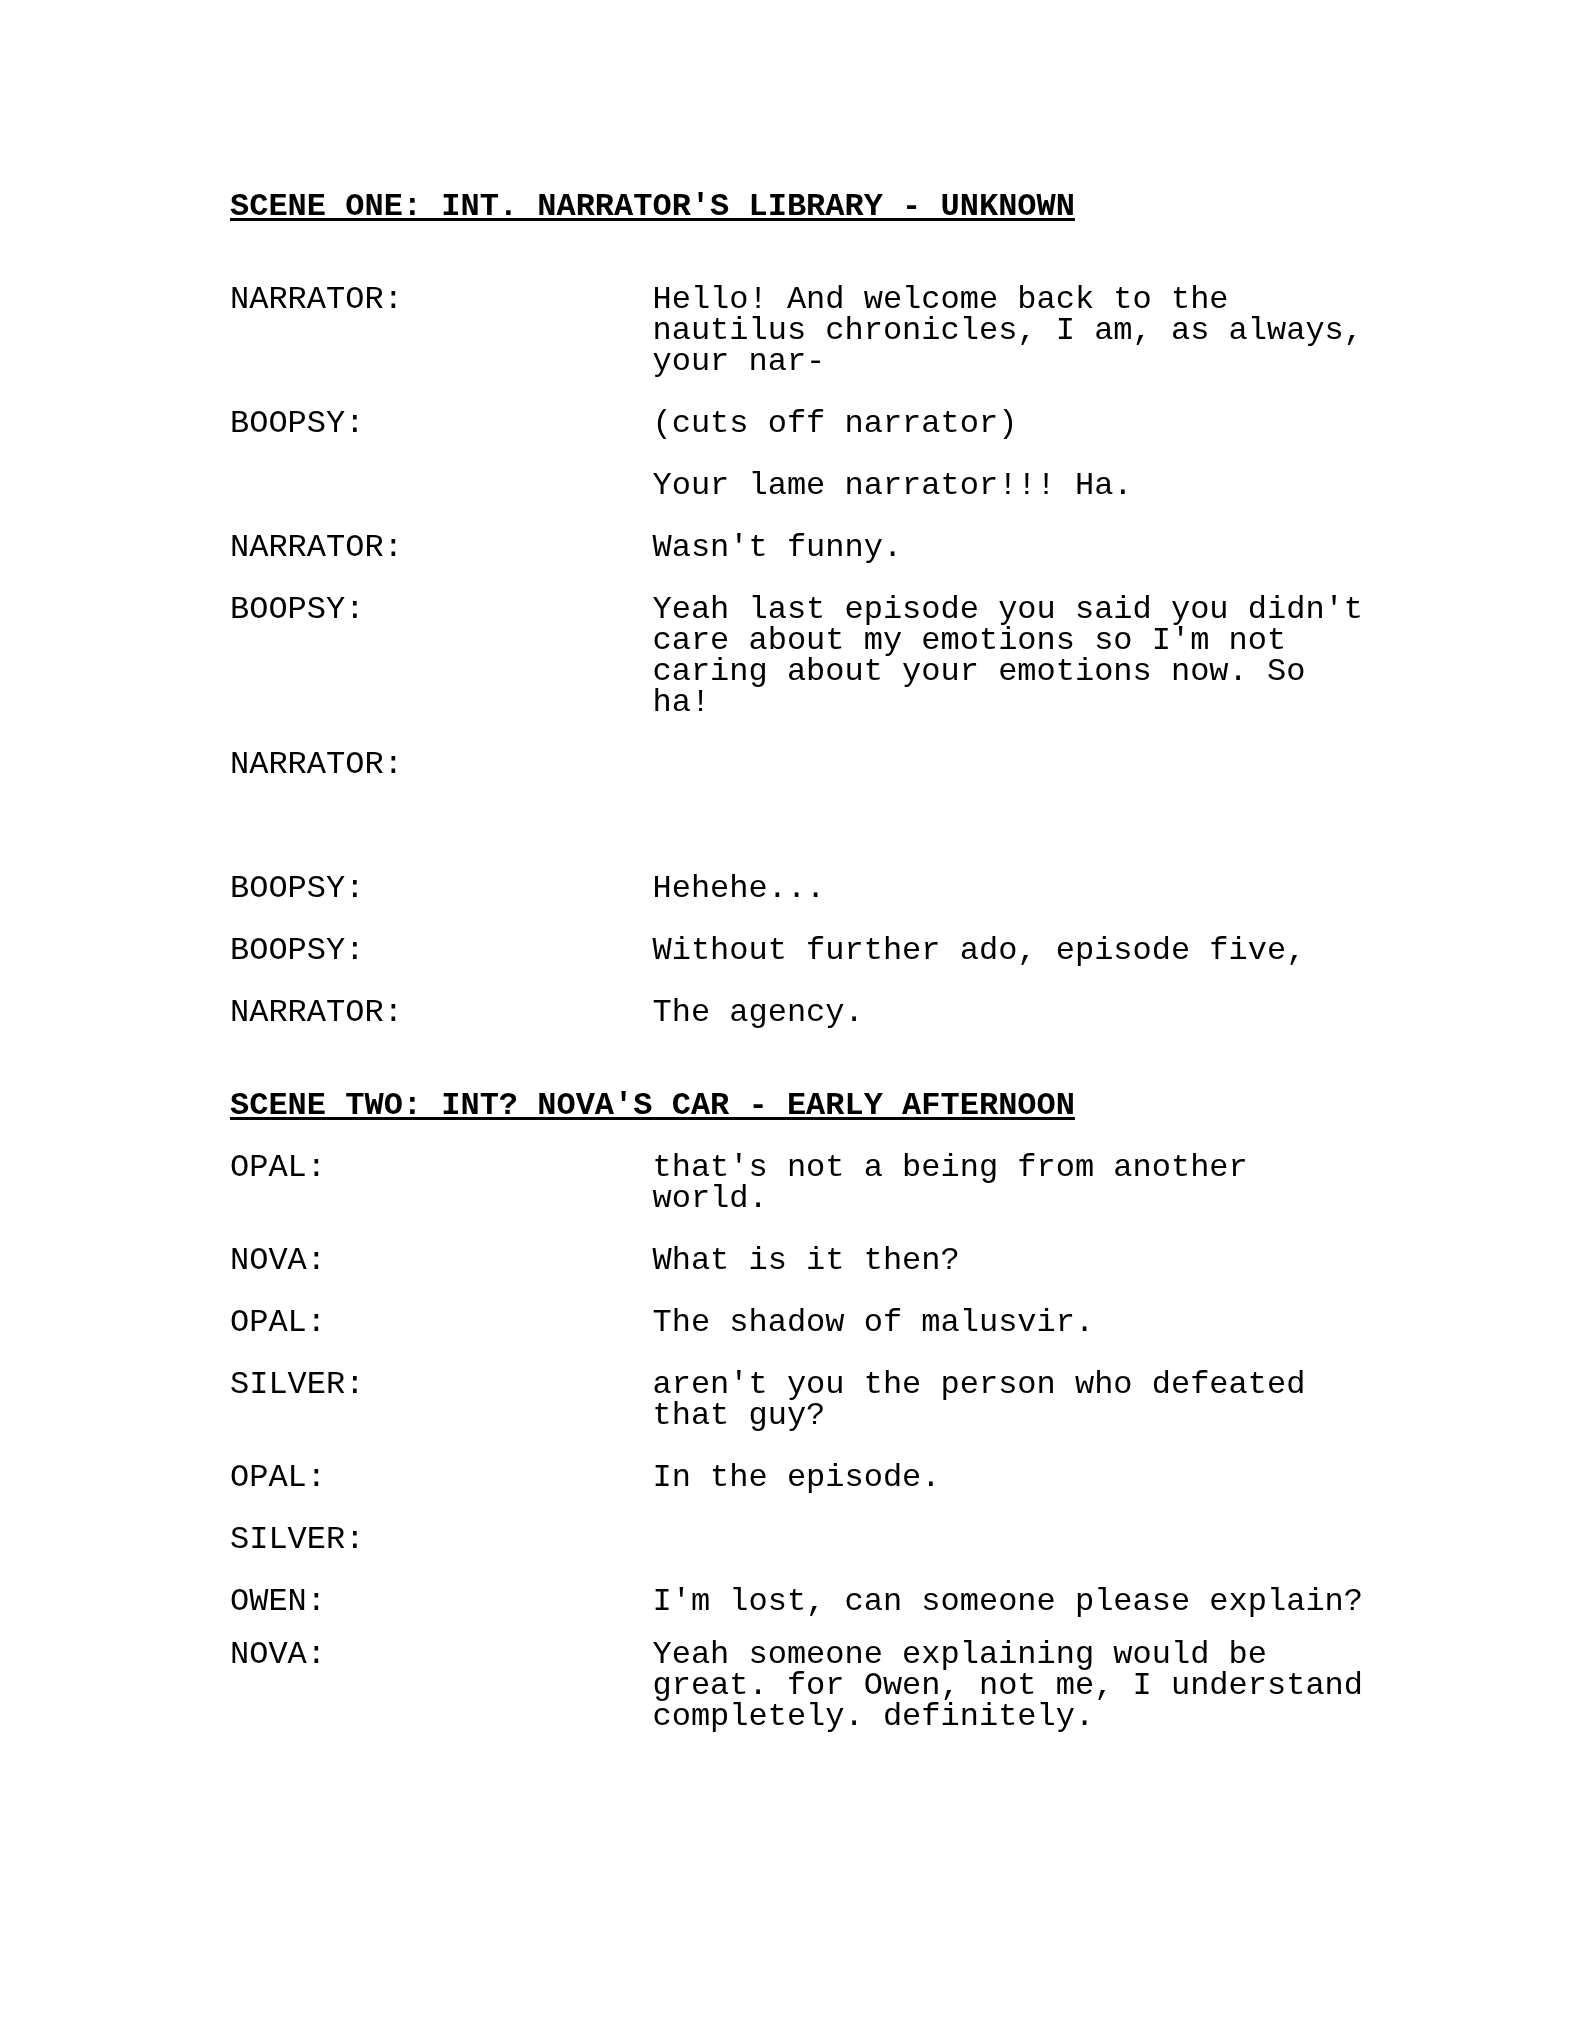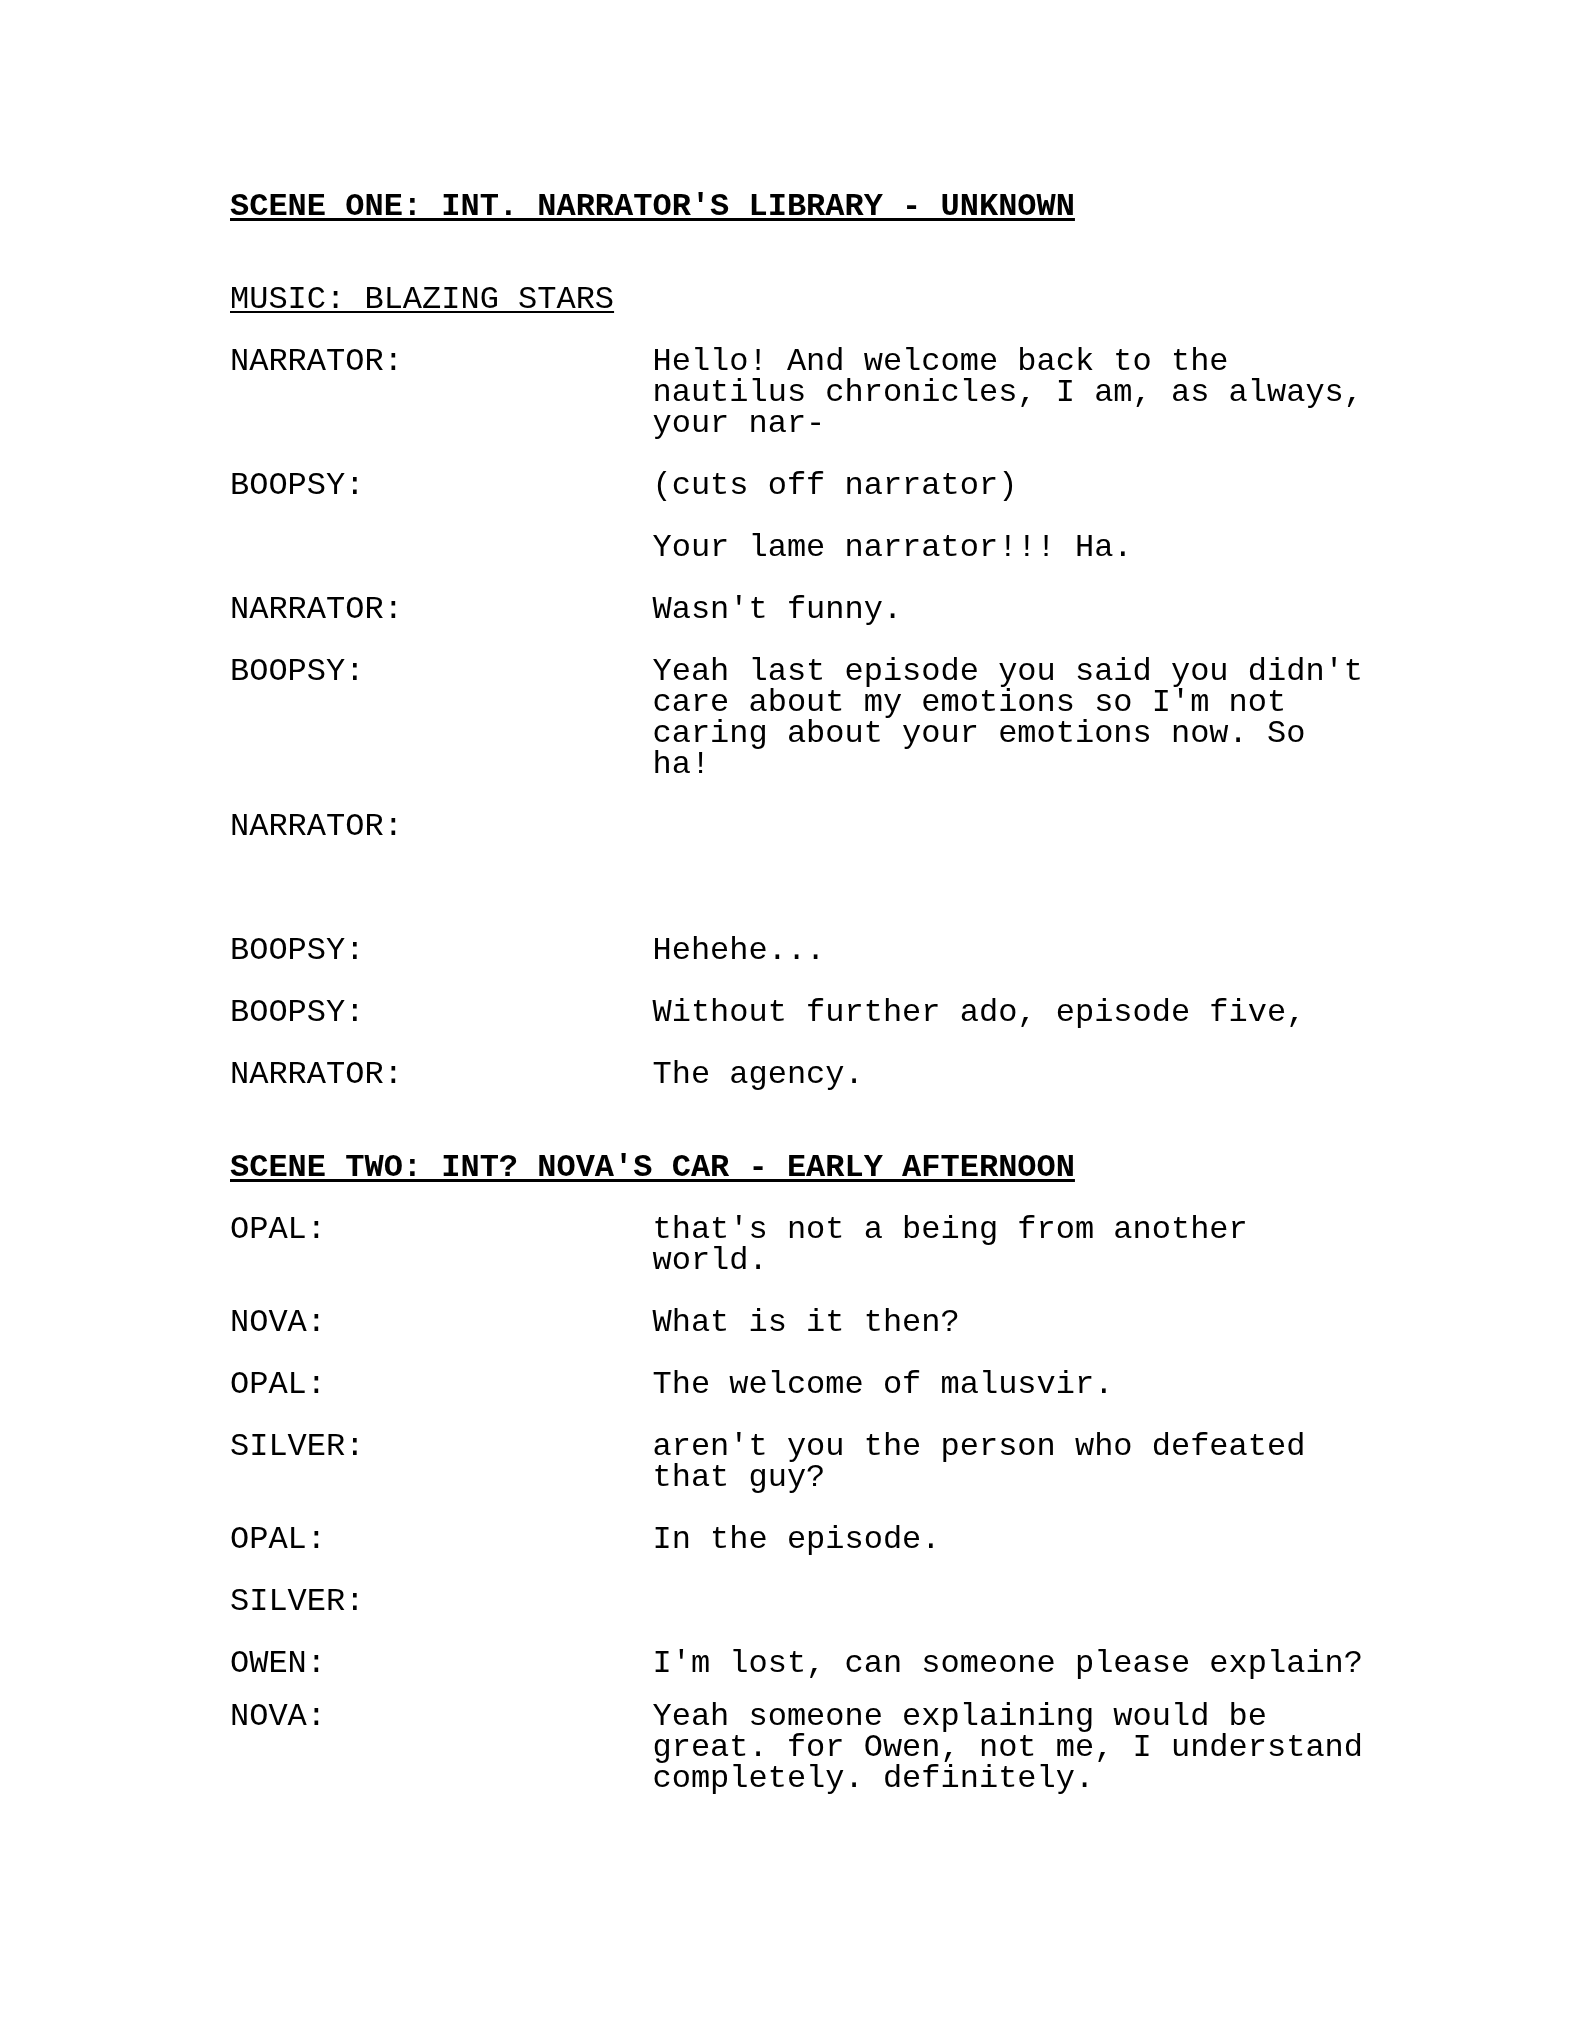--- a/index.html
+++ b/index.html
@@ -34,23 +34,20 @@
     text-decoration-thickness: 2px;
     text-underline-offset: 3px;
   }
 </style>
 </head>
 <body>
 
 <div class="page">
     <div class="block heading" style="margin-bottom: 62px;">
     <span class="u">SCENE ONE: INT. NARRATOR'S LIBRARY - UNKNOWN</span>
-  </div>
-    <div class="block slug" style="margin-bottom: 31px;">
-    <span class="u">MUSIC: BLAZING STARS</span>
   </div>
     <div class="block row" style="margin-bottom: 31px;">
     <div class="speaker">NARRATOR:</div>
     <div class="line">Hello! And welcome back to the nautilus chronicles, I am, as always, your nar-</div>
   </div>
     <div class="block row" style="margin-bottom: 31px;">
     <div class="speaker">BOOPSY:</div>
     <div class="line">(cuts off narrator)</div>
   </div>
     <div class="block row" style="margin-bottom: 31px;">
@@ -86,21 +83,21 @@
     <div class="block row" style="margin-bottom: 31px;">
     <div class="speaker">OPAL:</div>
     <div class="line">that's not a being from another world.</div>
   </div>
     <div class="block row" style="margin-bottom: 31px;">
     <div class="speaker">NOVA:</div>
     <div class="line">What is it then?</div>
   </div>
     <div class="block row" style="margin-bottom: 31px;">
     <div class="speaker">OPAL:</div>
-    <div class="line">The welcome of malusvir.</div>
+    <div class="line">The shadow of malusvir.</div>
   </div>
     <div class="block row" style="margin-bottom: 31px;">
     <div class="speaker">SILVER:</div>
     <div class="line">aren't you the person who defeated that guy?</div>
   </div>
     <div class="block row" style="margin-bottom: 31px;">
     <div class="speaker">OPAL:</div>
     <div class="line">In the episode.</div>
   </div>
     <div class="block row" style="margin-bottom: 31px;">

